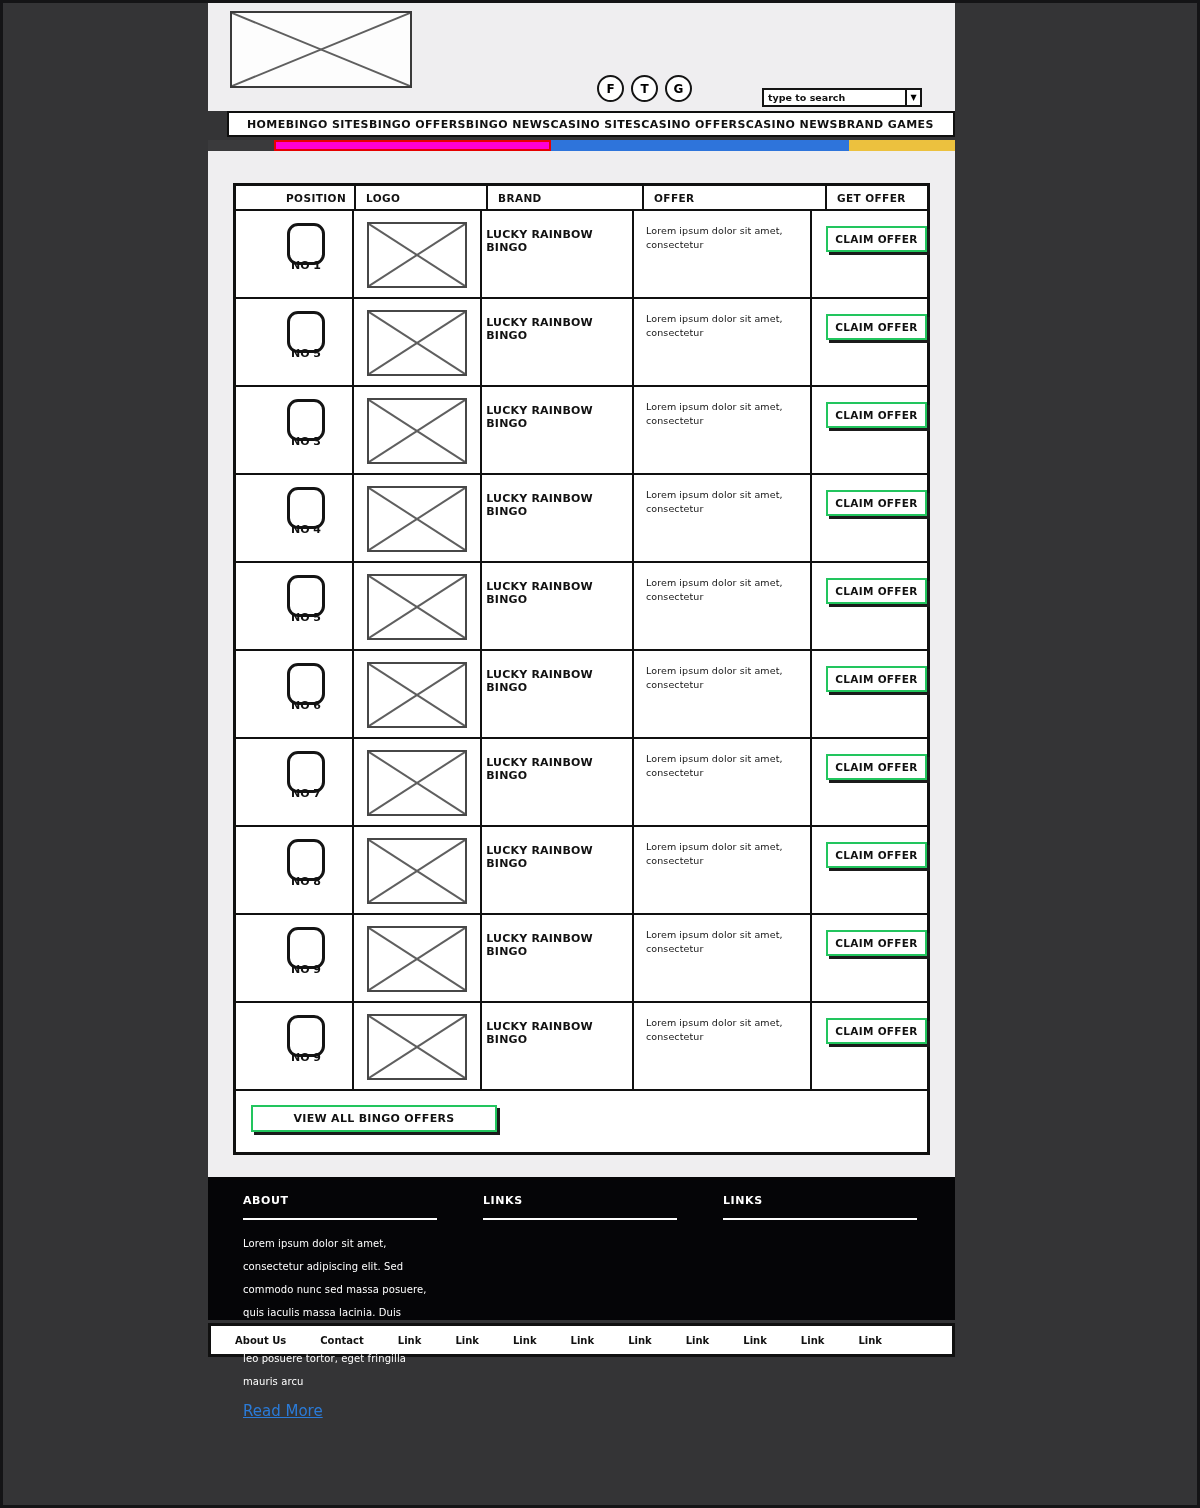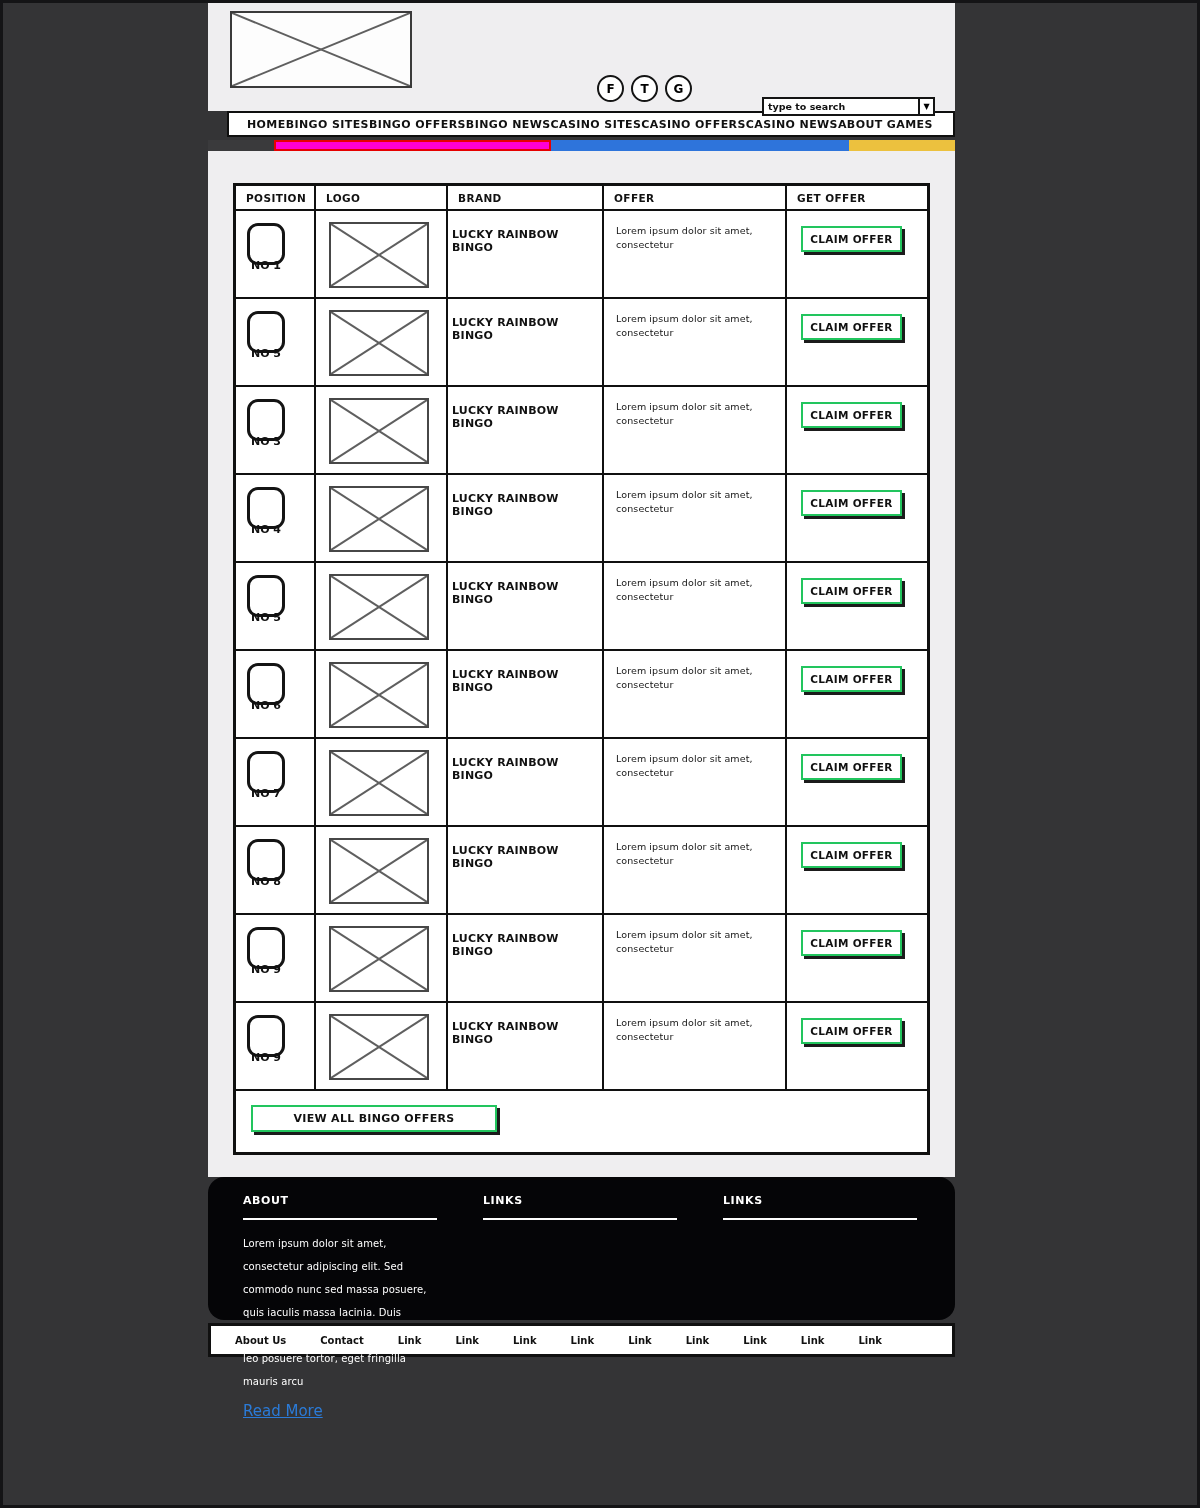--- a/index.html
+++ b/index.html
@@ -24,21 +24,21 @@
   }
   .ph-svg { width: 100%; height: 100%; display: block; }
   .ph-svg line { stroke: #5f5f5f; stroke-width: 2; }
   .social { position: absolute; left: 389px; top: 72px; display: flex; gap: 7px; }
   .circle {
     width: 27px; height: 27px; border: 2px solid #141414; border-radius: 50%;
     background: #fff; display: flex; align-items: center; justify-content: center;
     font-size: 12px; font-weight: bold; cursor: pointer;
   }
   .search {
-    position: absolute; left: 554px; top: 94px; width: 173px; height: 19px;
+    position: absolute; left: 554px; top: 85px; width: 160px; height: 19px;
     border: 2px solid #141414; background: #fff; display: flex;
   }
   .search input {
     flex: 1; border: none; outline: none; min-width: 0;
     font-size: 9.5px; font-weight: 600; padding: 0 4px; font-family: inherit;
     color: #111;
   }
   .search input::placeholder { color: #111; opacity: 1; }
   .search .dd {
     width: 15px; border-left: 2px solid #141414;
@@ -79,21 +79,21 @@
     white-space: nowrap;
   }
 
   .table-wrap { width: 697px; border: 3px solid #101010; background: #fff; margin-top: 17px; }
   .thead {
     display: flex; height: 25px; border-bottom: 2px solid #101010;
     font-size: 10.5px; font-weight: bold; letter-spacing: 0.4px; color: #111;
   }
   .cell { height: 100%; border-right: 2px solid #101010; }
   .cell:last-child { border-right: none; }
-  .c1 { width: 80px; } .c2 { width: 132px; } .c3 { width: 156px; }
+  .c1 { width: 80px; margin-left: 40px; } .c2 { width: 132px; } .c3 { width: 156px; }
   .c4 { width: 183px; } .c5 { flex: 1; }
   .thead .cell { display: flex; align-items: center; padding-left: 10px; }
 
   .trow { display: flex; height: 88px; border-bottom: 2px solid #101010; }
   .squircle {
     width: 38px; height: 42px; border: 3px solid #141414; border-radius: 11px;
     margin: 12px 0 0 11px; background: #fff;
   }
   .pos-label {
     font-size: 11px; font-weight: 600; color: #111;
@@ -165,21 +165,21 @@
   </div>
 
   <div class="nav">
     <div class="nav-item">HOME</div>
     <div class="nav-item">BINGO SITES</div>
     <div class="nav-item">BINGO OFFERS</div>
     <div class="nav-item">BINGO NEWS</div>
     <div class="nav-item">CASINO SITES</div>
     <div class="nav-item">CASINO OFFERS</div>
     <div class="nav-item">CASINO NEWS</div>
-    <div class="nav-item">ABOUT GAMES</div>
+    <div class="nav-item">BRAND GAMES</div>
   </div>
 
   <div class="stripe">
     <div class="seg seg1" style="background-color: rgb(58, 58, 60);"></div>
     <div class="seg seg2" style="background-color: rgb(255, 0, 210);"></div>
     <div class="seg seg3" style="background-color: rgb(46, 116, 219);"></div>
     <div class="seg seg4" style="background-color: rgb(236, 193, 62);"></div>
   </div>
 
   <div class="main">
@@ -433,21 +433,21 @@
           <button class="btn claim">CLAIM OFFER</button>
         </div>
       </div>
 
       <div class="table-foot">
         <button class="btn view-all">VIEW ALL BINGO OFFERS</button>
       </div>
     </div>
   </div>
 
-  <div class="footer" style="background-color: rgb(5, 5, 7); border-radius: 16px;">
+  <div class="footer" style="background-color: rgb(5, 5, 7);">
     <div class="fcol">
       <h3>ABOUT</h3>
       <div class="rule"></div>
       <div class="about-text">Lorem ipsum dolor sit amet, consectetur adipiscing elit. Sed commodo nunc sed massa posuere, quis iaculis massa lacinia. Duis congue, orci vitae cursus dapibus, mi leo posuere tortor, eget fringilla mauris arcu</div>
       <a class="read-more" style="color: rgb(43, 123, 216);">Read More</a>
     </div>
     <div class="fcol">
       <h3>LINKS</h3>
       <div class="rule"></div>
     </div>

